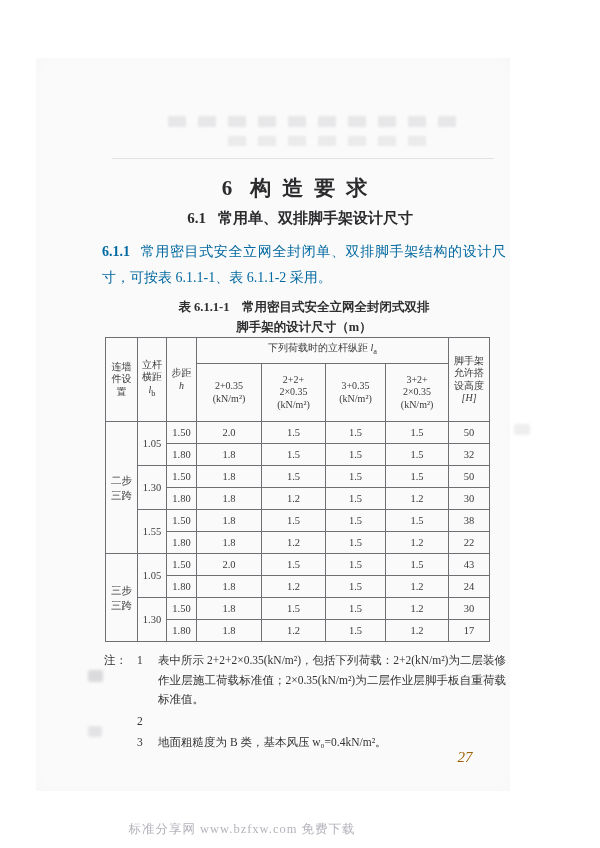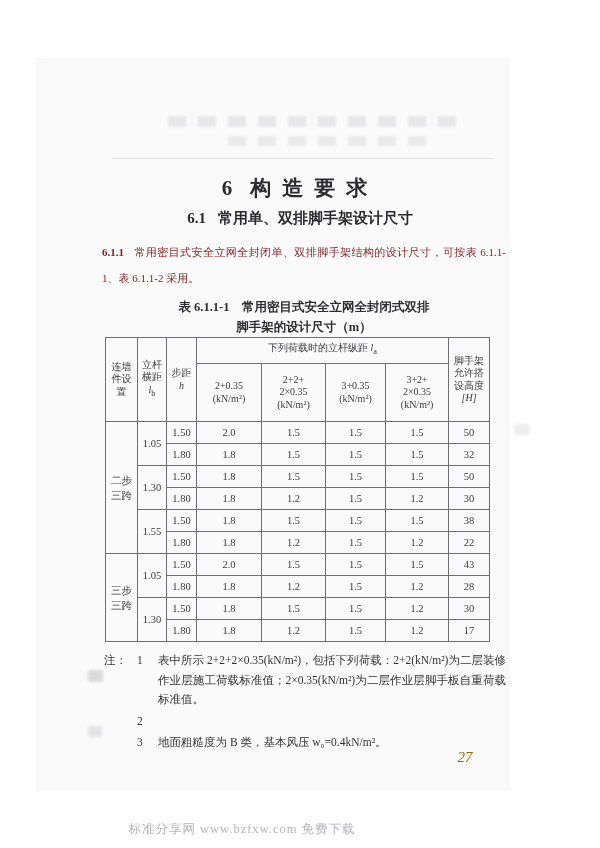--- a/index.html
+++ b/index.html
@@ -43,21 +43,21 @@
   .chapter-heading .ttl { letter-spacing:11px; }
   .section-heading {
     position:absolute; left:0; top:209px; width:600px;
     text-align:center; font-size:15px; font-weight:bold; color:#2b2b2e;
   }
   .section-heading .num { margin-right:12px; }
 
   
   .body-para {
     position:absolute; left:102px; top:239px; width:404px;
-    font-size:11px; line-height:26px; color:#7f1d1d;
+    font-size:14px; line-height:26px; color:#0369a1;
     text-align:justify; margin:0;
   }
   .body-para b { margin-right:10px; }
 
   
   .table-caption {
     position:absolute; left:102px; top:297px; width:404px;
     text-align:center; font-size:12.5px; font-weight:bold; color:#2e2e30;
     line-height:20px;
   }
@@ -230,21 +230,21 @@
           <td class="val-cell">1.5</td>
           <td class="val-cell">1.5</td>
           <td class="val-cell">43</td>
         </tr>
         <tr>
           <td class="h-cell">1.80</td>
           <td class="val-cell">1.8</td>
           <td class="val-cell">1.2</td>
           <td class="val-cell">1.5</td>
           <td class="val-cell">1.2</td>
-          <td class="val-cell">28</td>
+          <td class="val-cell">24</td>
         </tr>
         <tr>
           <td class="lb-cell" rowspan="2">1.30</td>
           <td class="h-cell">1.50</td>
           <td class="val-cell">1.8</td>
           <td class="val-cell">1.5</td>
           <td class="val-cell">1.5</td>
           <td class="val-cell">1.2</td>
           <td class="val-cell">30</td>
         </tr>

